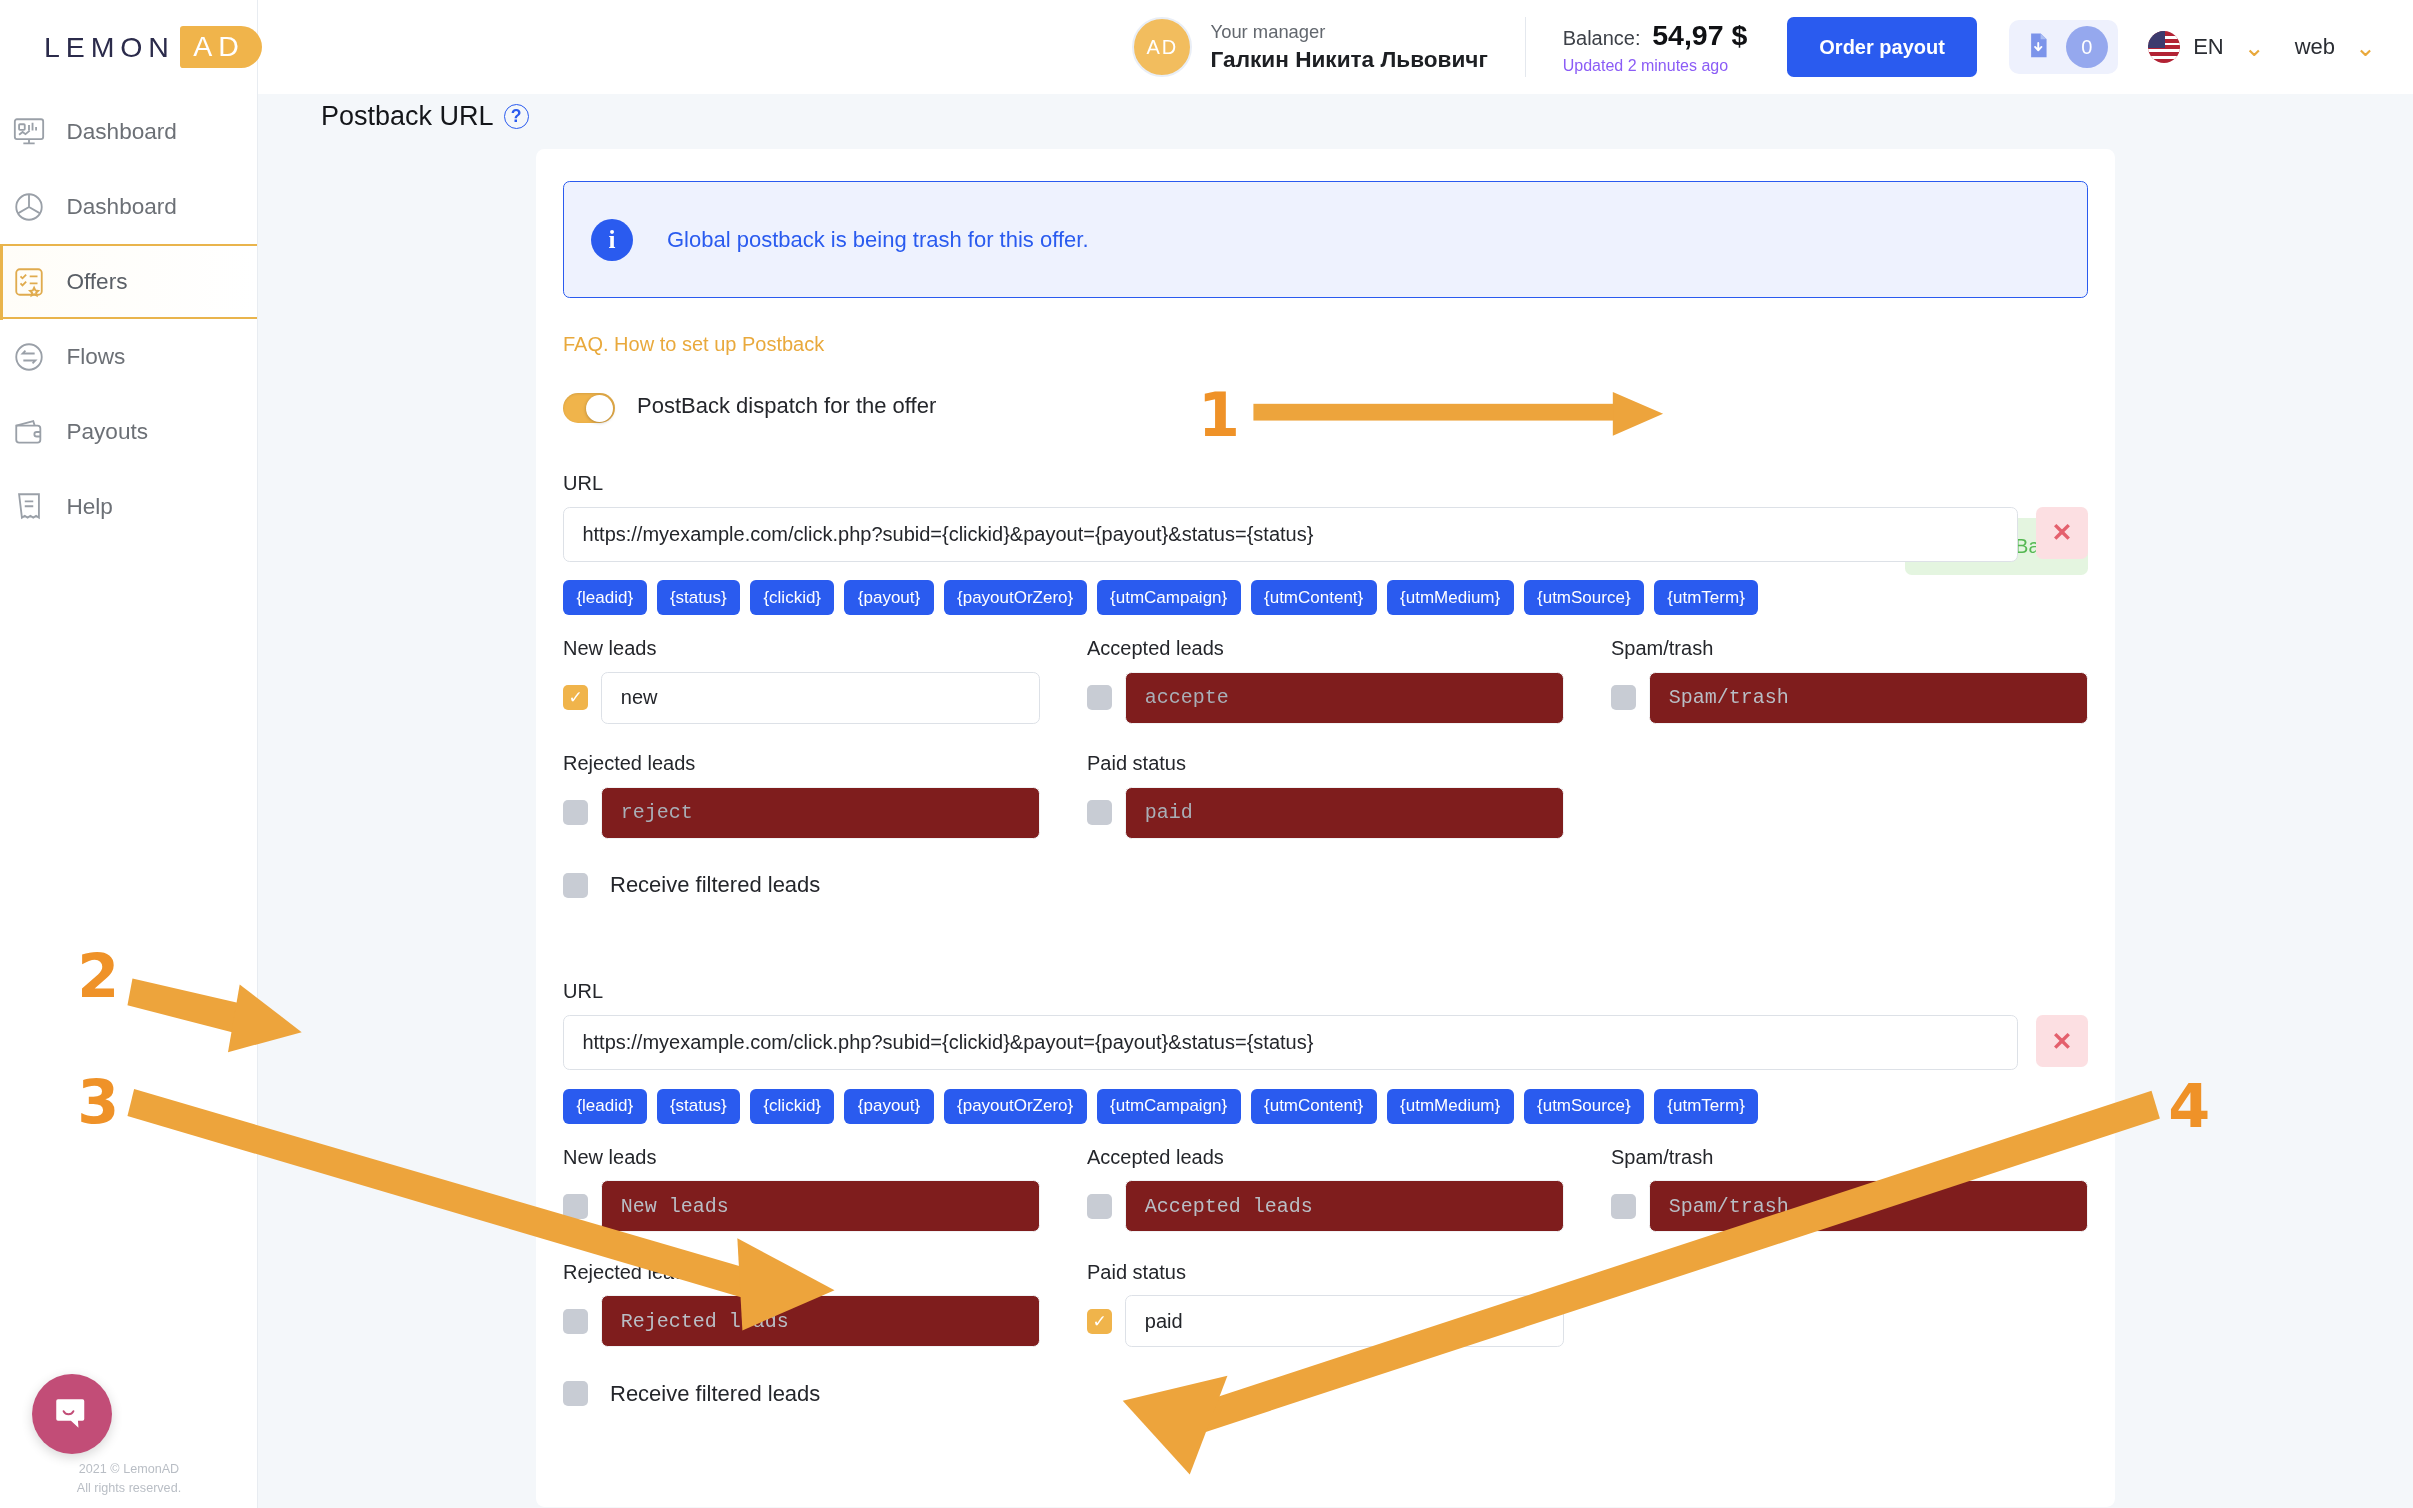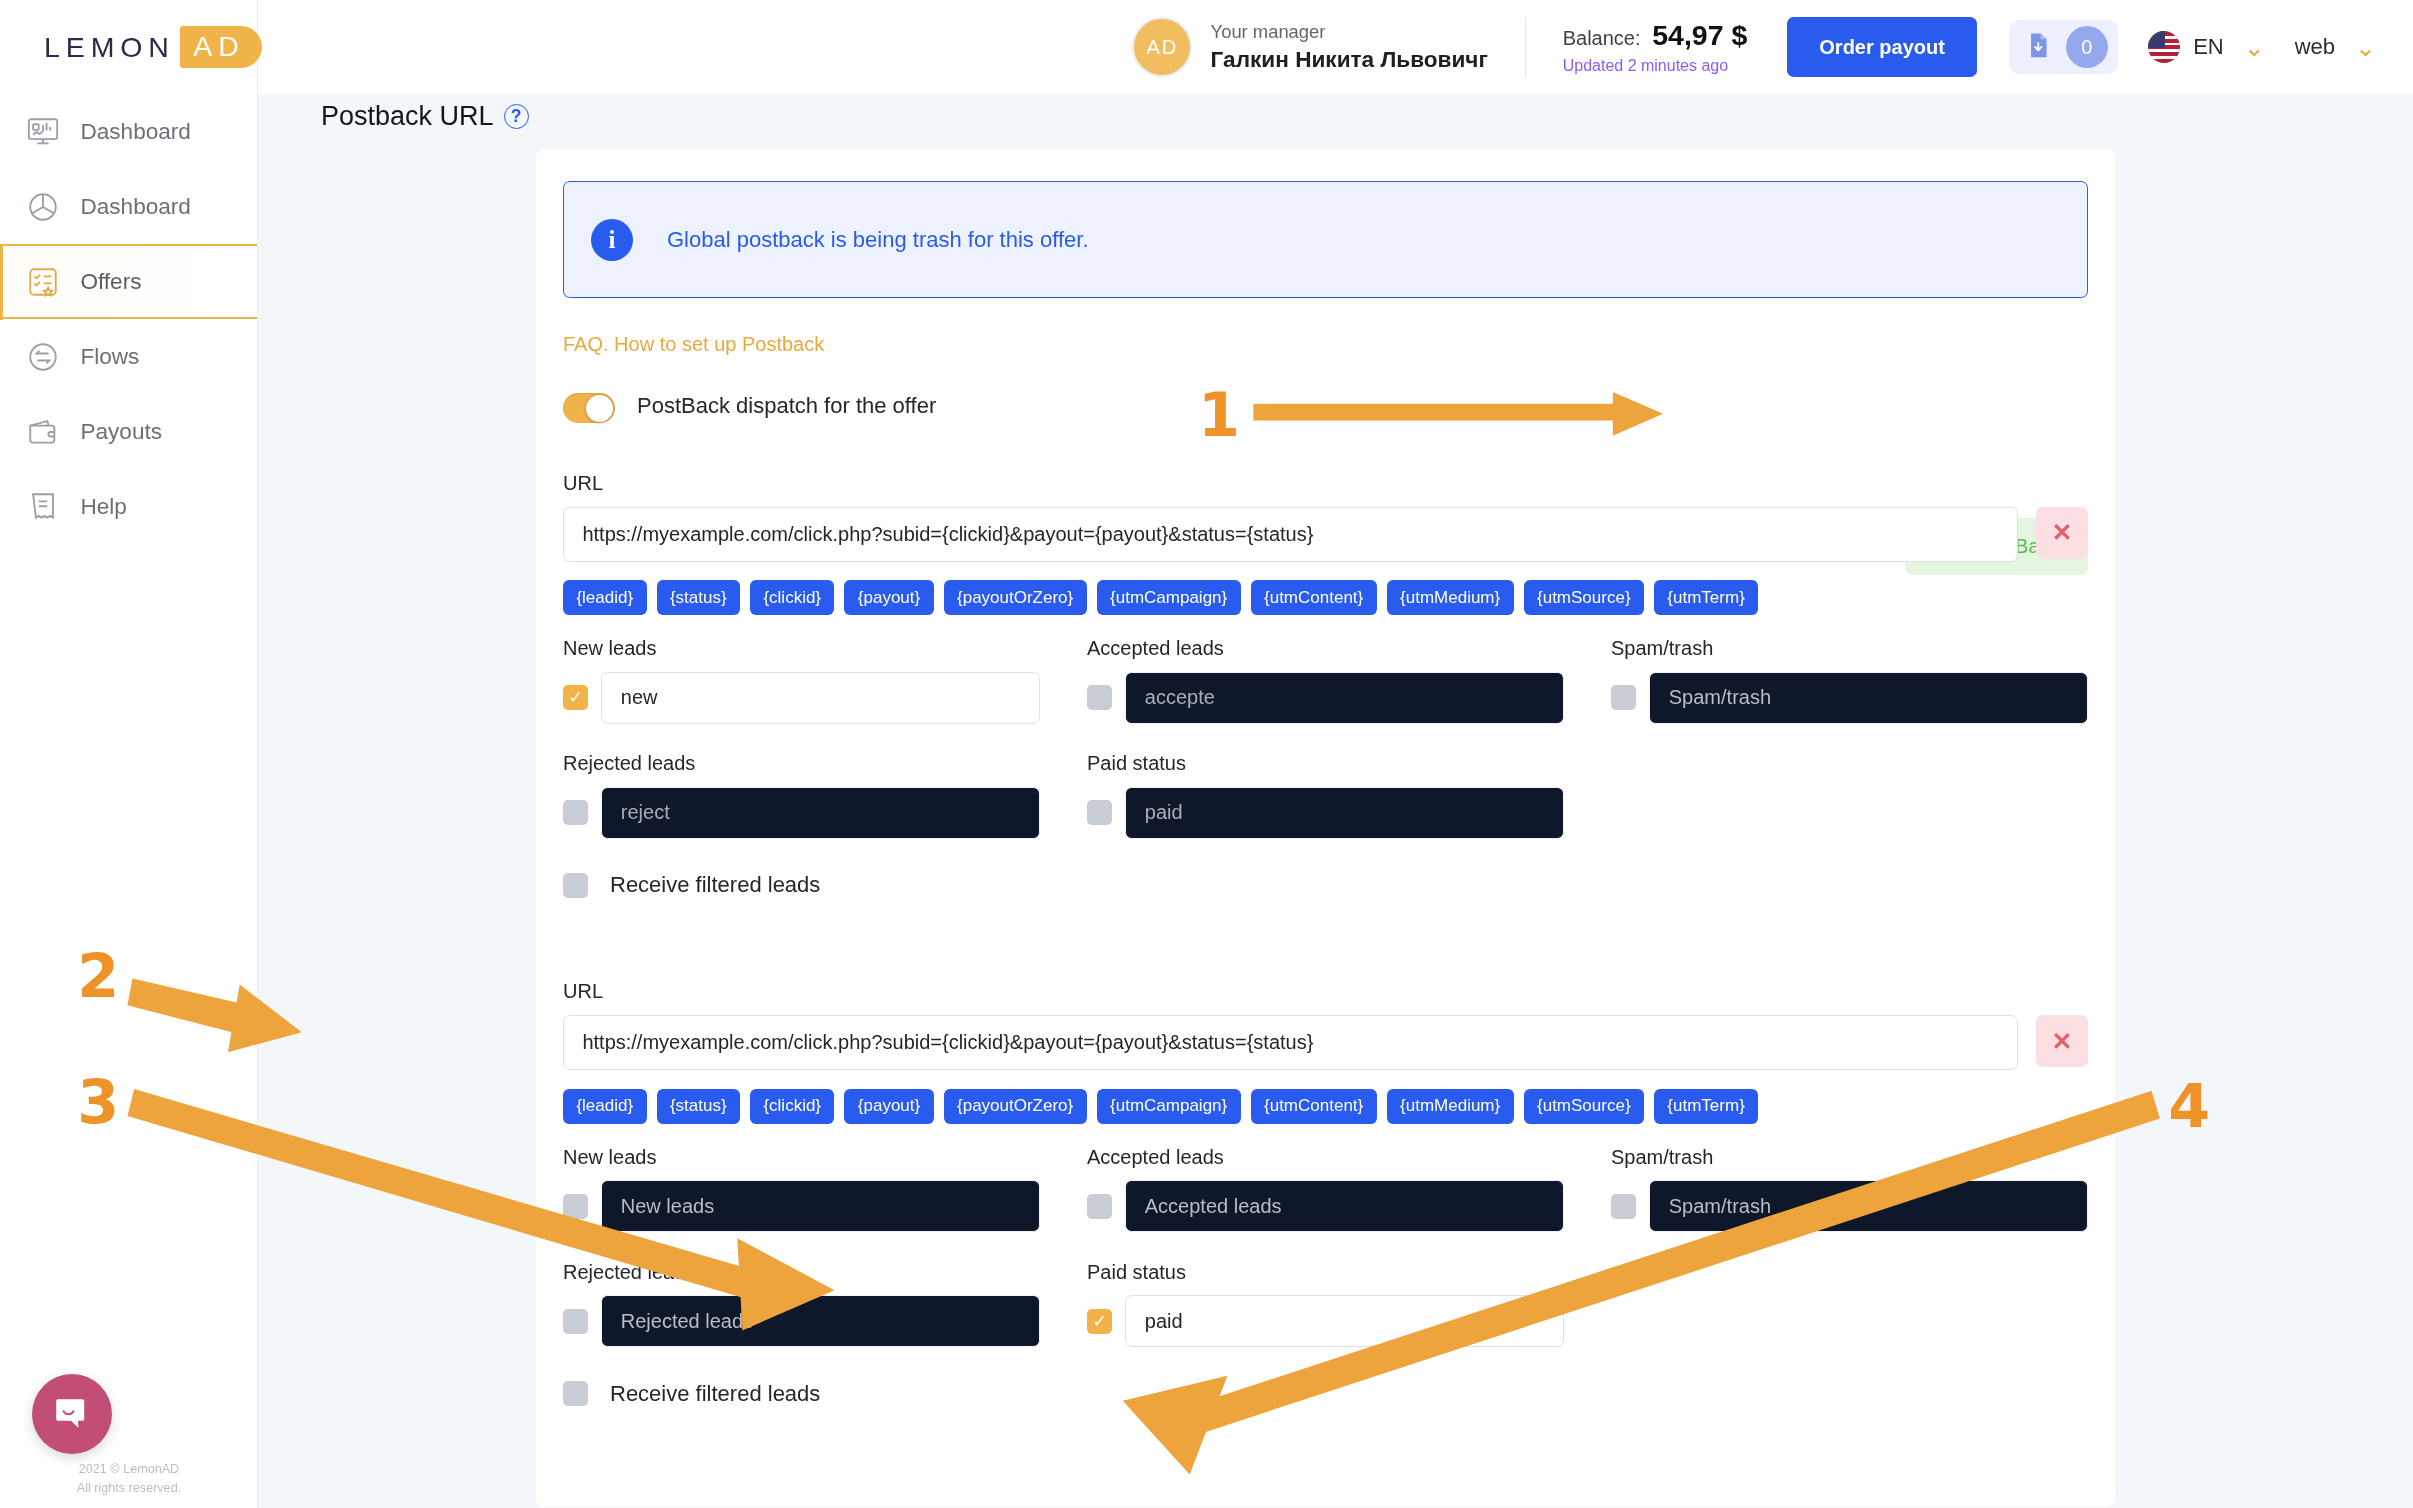--- a/index.html
+++ b/index.html
@@ -29,21 +29,21 @@
   .logo-badge {
     margin-left: 5px;
     background: #f0b44b;
     color: #ffffff;
     font-size: 28.5px; letter-spacing: 5.9px;
     padding: 3.4px 17px 5px 13.4px;
     border-radius: 5px 34px 34px 5px;
   }
   .nav-item {
     display: flex; align-items: center;
-    height: 75px; padding-left: 23px;
+    height: 75px; padding-left: 9px;
     cursor: pointer;
     position: relative;
   }
   .nav-item.active {
     border-top: 2.5px solid #e9b44c;
     border-bottom: 2.5px solid #e9b44c;
     background: linear-gradient(90deg,#fffdf8 0%,#ffffff 100%);
   }
   .nav-item.active::before {
     content:""; position:absolute; left:0; top:-2.5px; bottom:-2.5px;
@@ -221,21 +221,21 @@
     display:flex;align-items:center;justify-content:center;
     color:#fff; font-size:17px; line-height:1;
   }
   .status-input {
     flex:1; margin-left: 13.4px; height: 52px;
     border:0.8px solid #dde1e7; border-radius:6.7px;
     font-size:20px; color:#24262b; padding:0 18.4px;
     font-family:"Liberation Sans", sans-serif; background:#fff;
   }
   .status-input.disabled {
-    background:#0f172a; border-color:#f2f3f5; color:#a9aeb6;
+    background:#7f1d1d; border-color:#f2f3f5; color:#a9aeb6;font-family:Liberation Mono, monospace;
   }
   .status-input::placeholder { color:#b9bdc4; }
   .filtered-row { display:flex; align-items:center; margin-top: 28.5px; }
   .filtered-label { margin-left: 22px; font-size:22px; color:#24262b; }
 
   
   #annot { position:absolute; left:0; top:0; width:2413px; height:1508px; pointer-events:none; z-index: 50; }
   .anum {
     position:absolute; color:#ef9228; font-weight:700;
     font-family:"DejaVu Sans", sans-serif;

